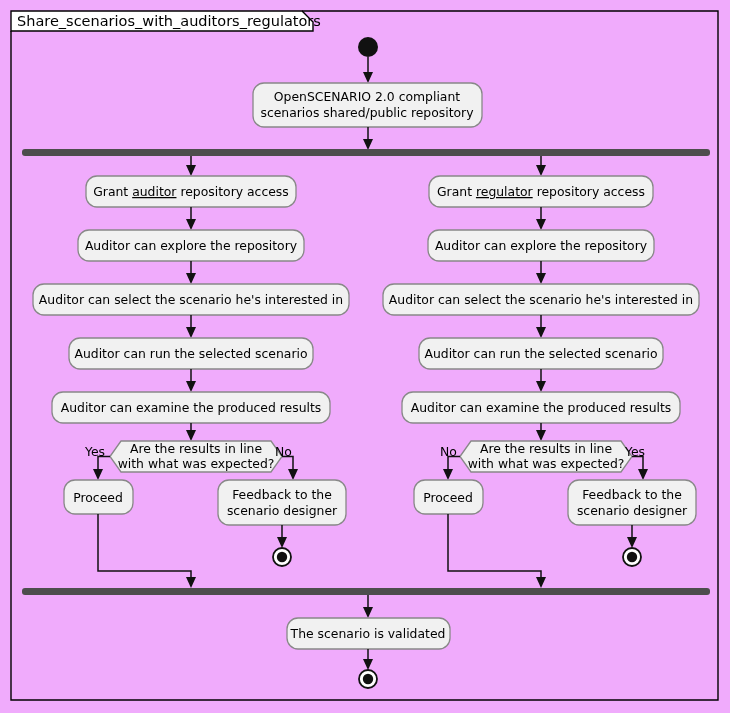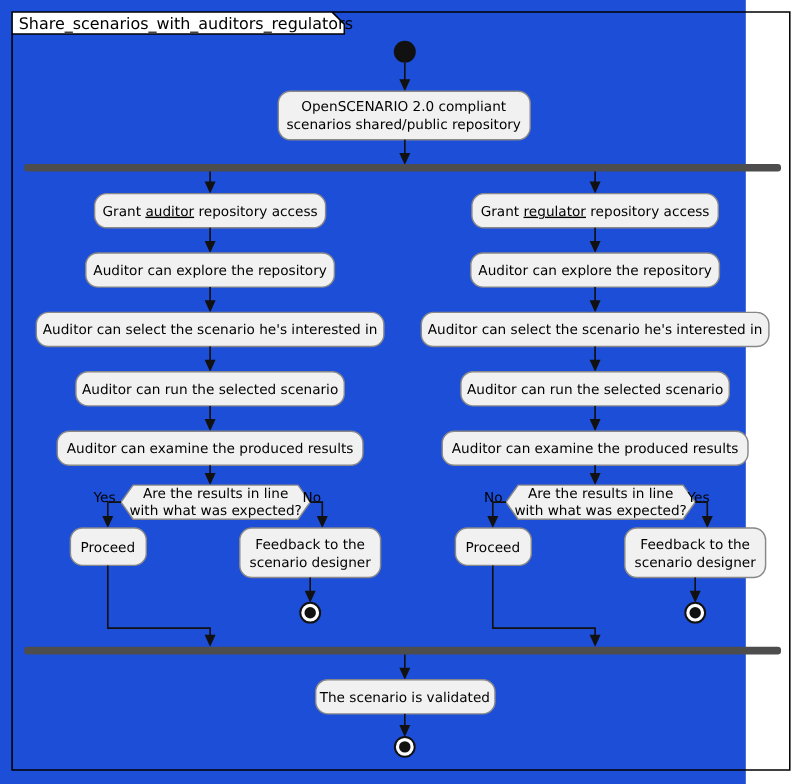--- a/index.html
+++ b/index.html
@@ -8,23 +8,23 @@
     background: #ffffff;
   }
   body {
     width: 730px;
     height: 713px;
     font-family: "DejaVu Sans", sans-serif;
     overflow: hidden;
   }
   #diagram-root {
     position: relative;
-    width: 678px;
+    width: 730px;
     height: 713px;
-    background: #1d4ed8;
+    background: #f0abfc;
   }
   svg#uml {
     display: block;
     width: 730px;
     height: 713px;
   }
   .frame-border {
     fill: none;
     stroke: #000000;
     stroke-width: 1.4;

